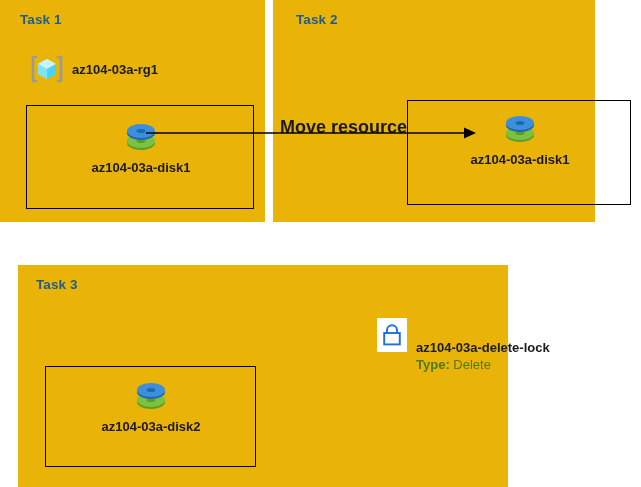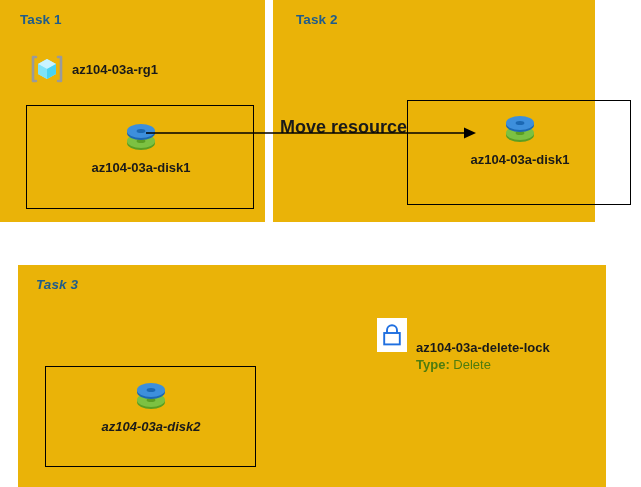--- a/index.html
+++ b/index.html
@@ -17,21 +17,21 @@
   }
 
   .panel {
     position: absolute;
     background: #eab308;
     box-sizing: border-box;
   }
 
   #panel-task1 { left: 0px;   top: 0px;   width: 265px; height: 222px; }
   #panel-task2 { left: 273px; top: 0px;   width: 322px; height: 222px; }
-  #panel-task3 { left: 18px;  top: 265px; width: 588px; height: 222px; font-style: italic; }
+  #panel-task3 { left: 18px;  top: 265px; width: 490px; height: 222px; }
 
   .panel-title {
     position: absolute;
     color: #1f5c8b;
     font-weight: bold;
     font-size: 13.5px;
     letter-spacing: 0.1px;
     white-space: nowrap;
   }
   #panel-task1 .panel-title { left: 20px; top: 12px; }

